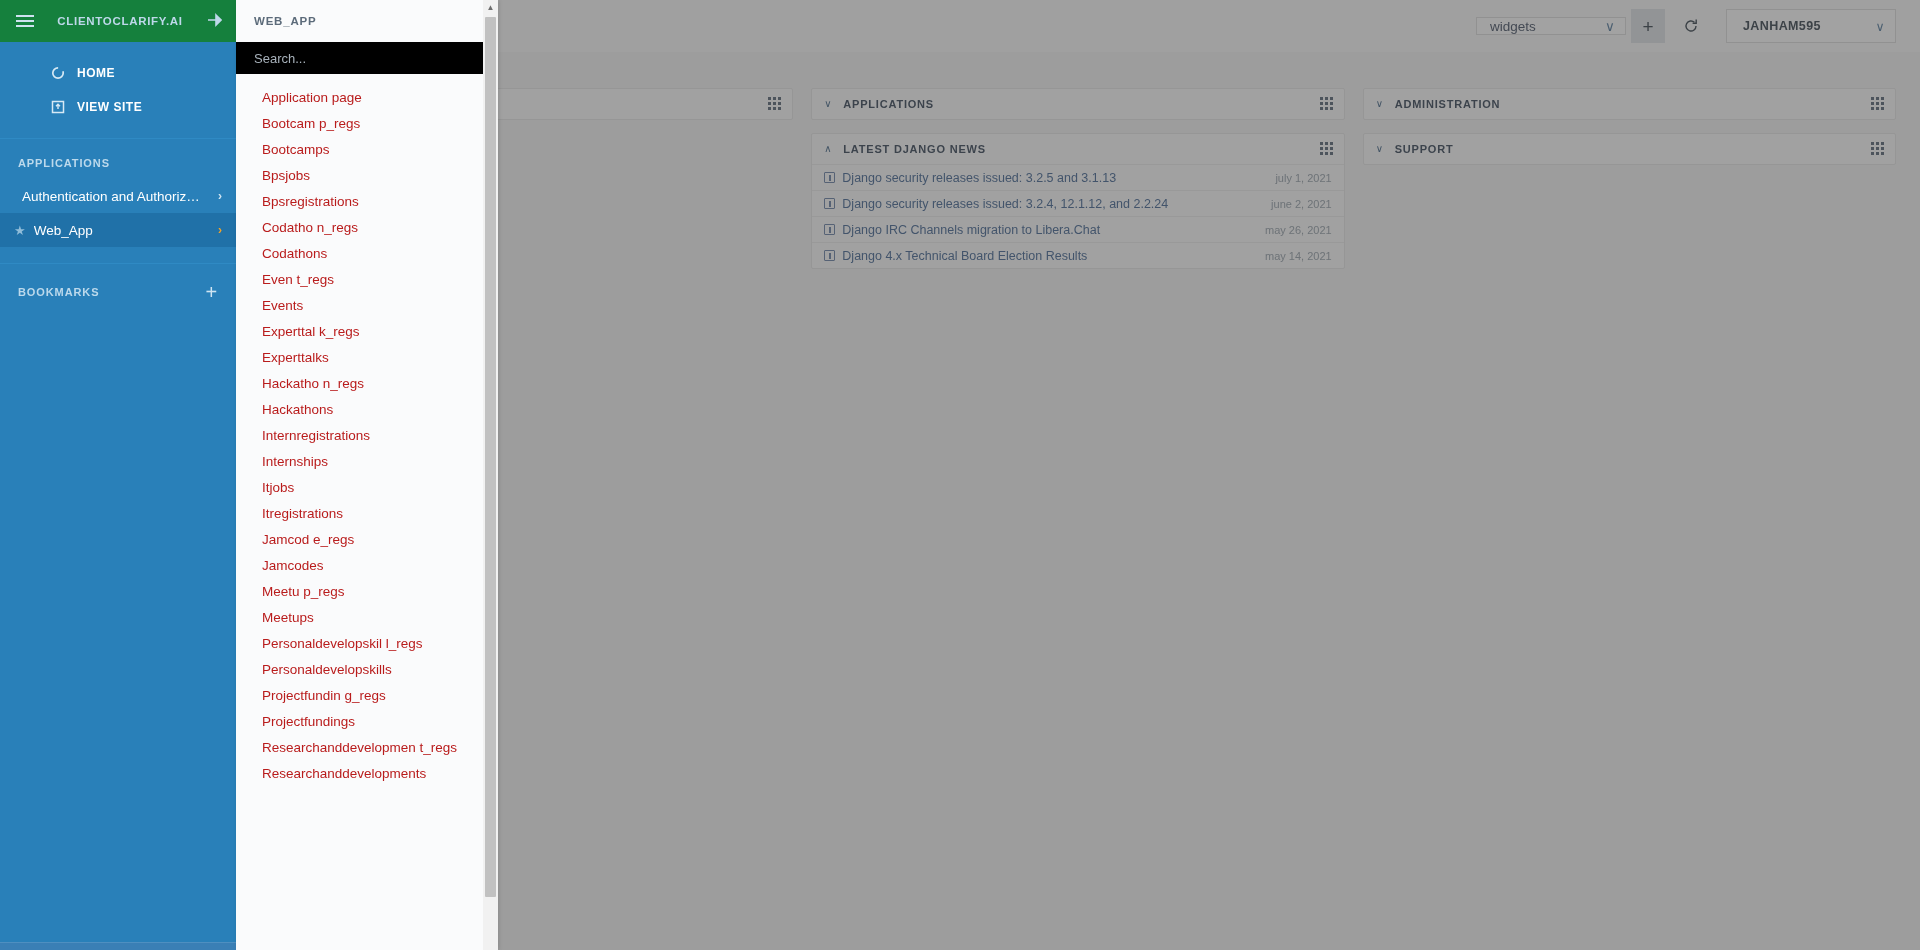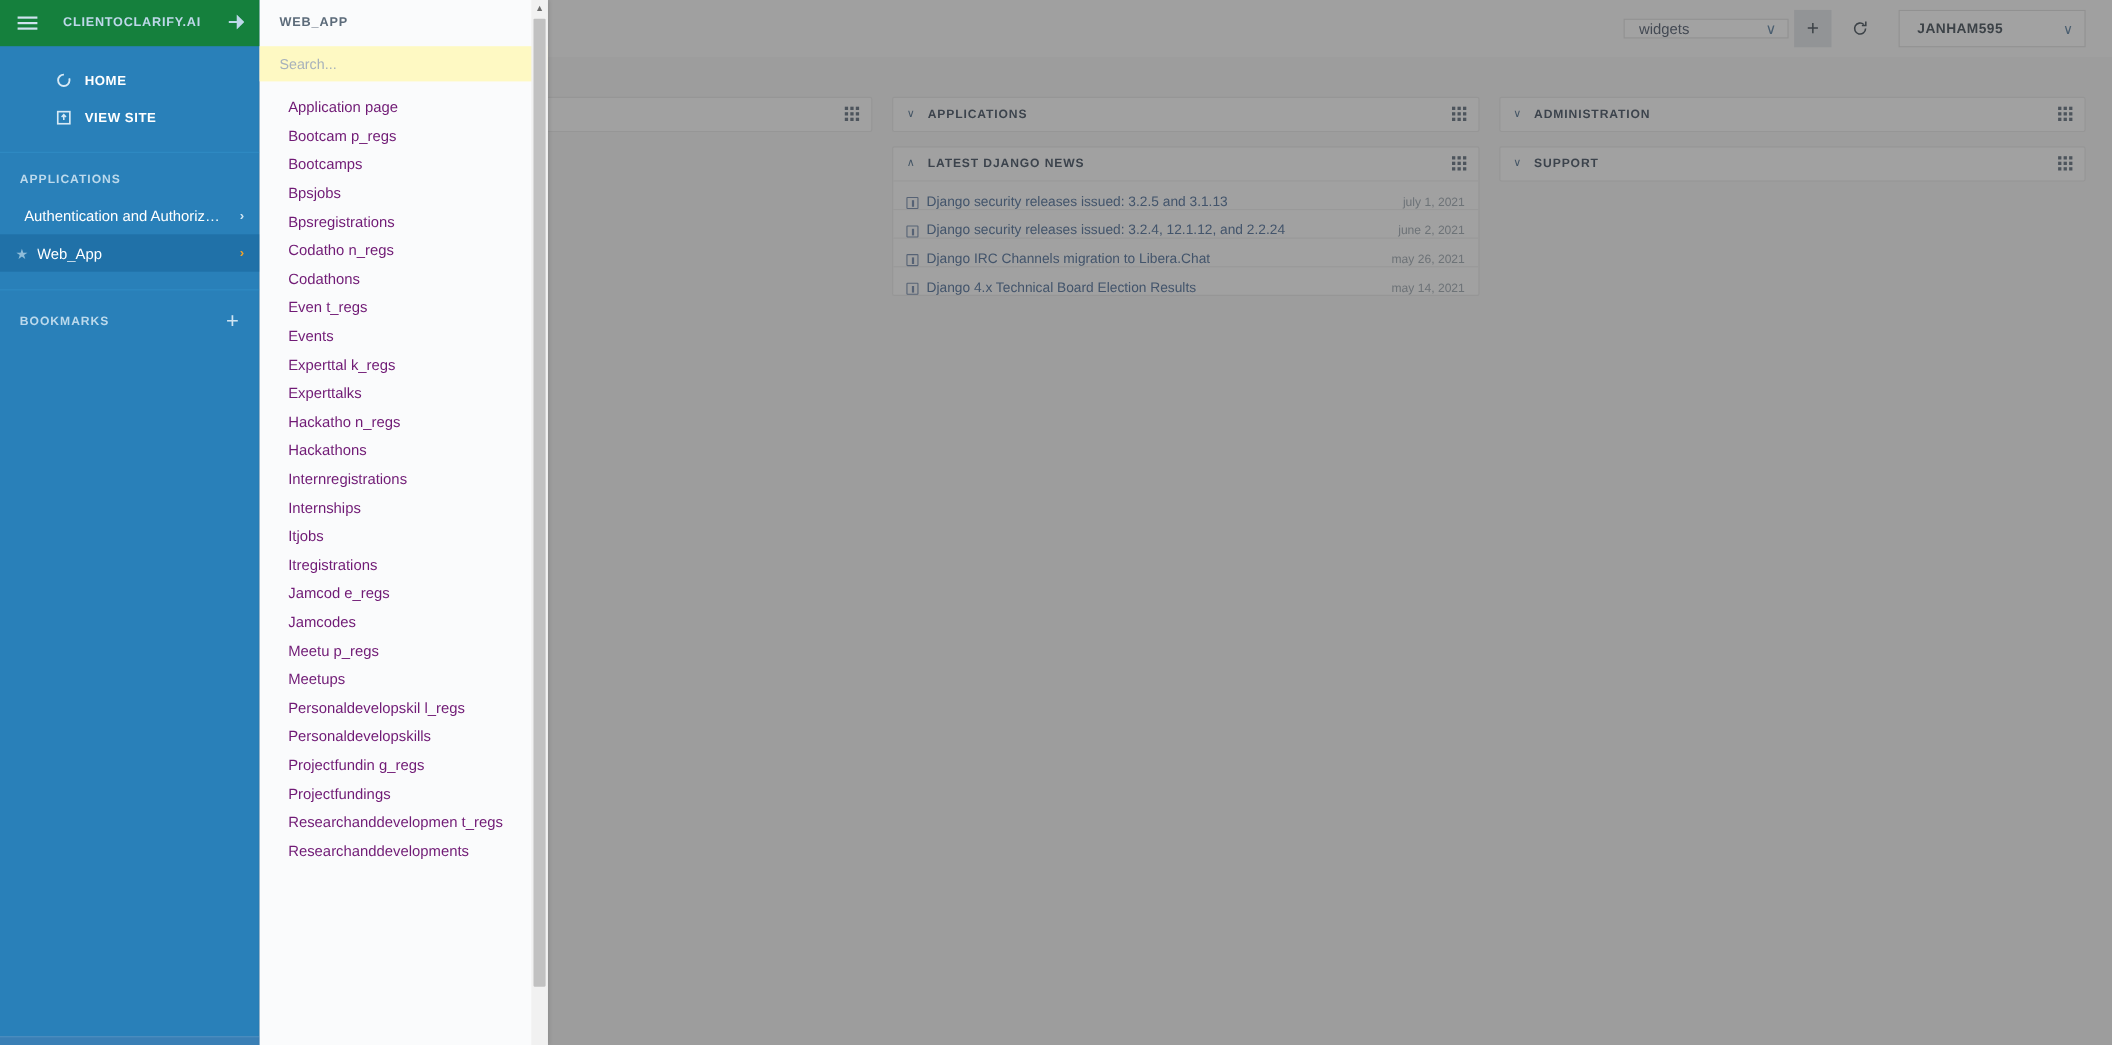--- a/index.html
+++ b/index.html
@@ -140,21 +140,21 @@
     grid-template-rows: repeat(3, 3px);
     gap: 2px;
     cursor: move;
     flex: none;
   }
   .grip i { display: block; width: 3px; height: 3px; background: #5d6b7a; }
 
   
   .news-row {
     display: flex;
-    align-items: flex-end;
+    align-items: center;
     height: 26px;
     padding: 0 12px 0 12px;
     border-top: 1px solid #ececec;
     gap: 7px;
     font-size: 12.5px;
   }
   .news-icon {
     width: 11px; height: 11px;
     border: 1px solid #6f85a8;
     position: relative;
@@ -278,21 +278,21 @@
     display: flex;
     align-items: center;
     padding: 0 16px 0 18px;
     font-size: 11.5px;
     font-weight: bold;
     letter-spacing: .8px;
     color: #5c6b7a;
   }
   .fly-search {
     height: 32px;
-    background: #fef9c3;
+    background: #000000;
     display: flex;
     padding: 0 18px;
   }
   .fly-search input {
     width: 100%;
     border: none;
     background: transparent;
     outline: none;
     font-size: 13px;
     color: #7b8794;
@@ -304,21 +304,21 @@
     flex: 1;
     overflow: hidden;
     padding-top: 10px;
   }
   .fly-item {
     height: 26px;
     display: flex;
     align-items: center;
     padding: 0 14px 0 26px;
     font-size: 13.5px;
-    color: #701a75;
+    color: #b91c1c;
     cursor: pointer;
     white-space: nowrap;
     overflow: hidden;
     text-overflow: ellipsis;
   }
 
   
   .fly-scroll {
     position: absolute;
     right: 0; top: 0;

